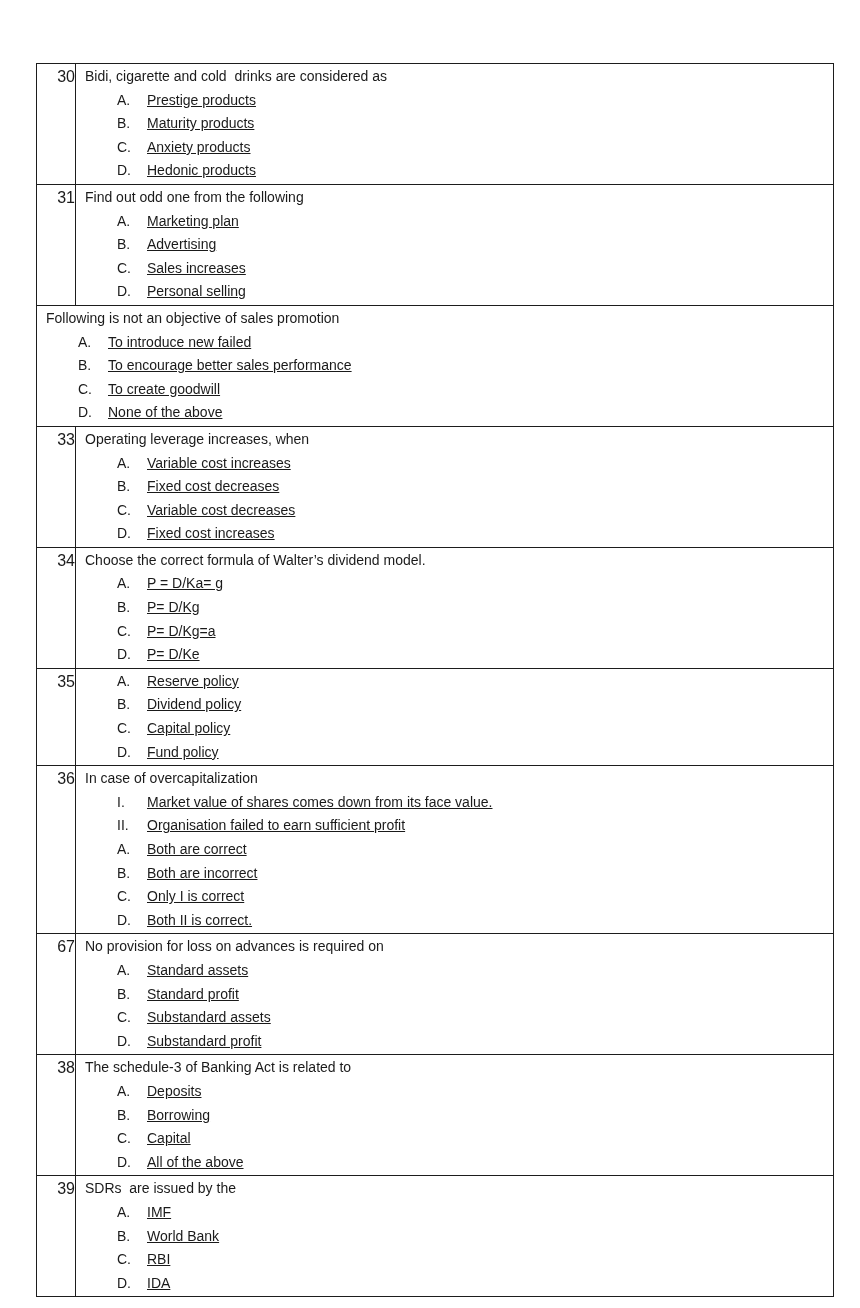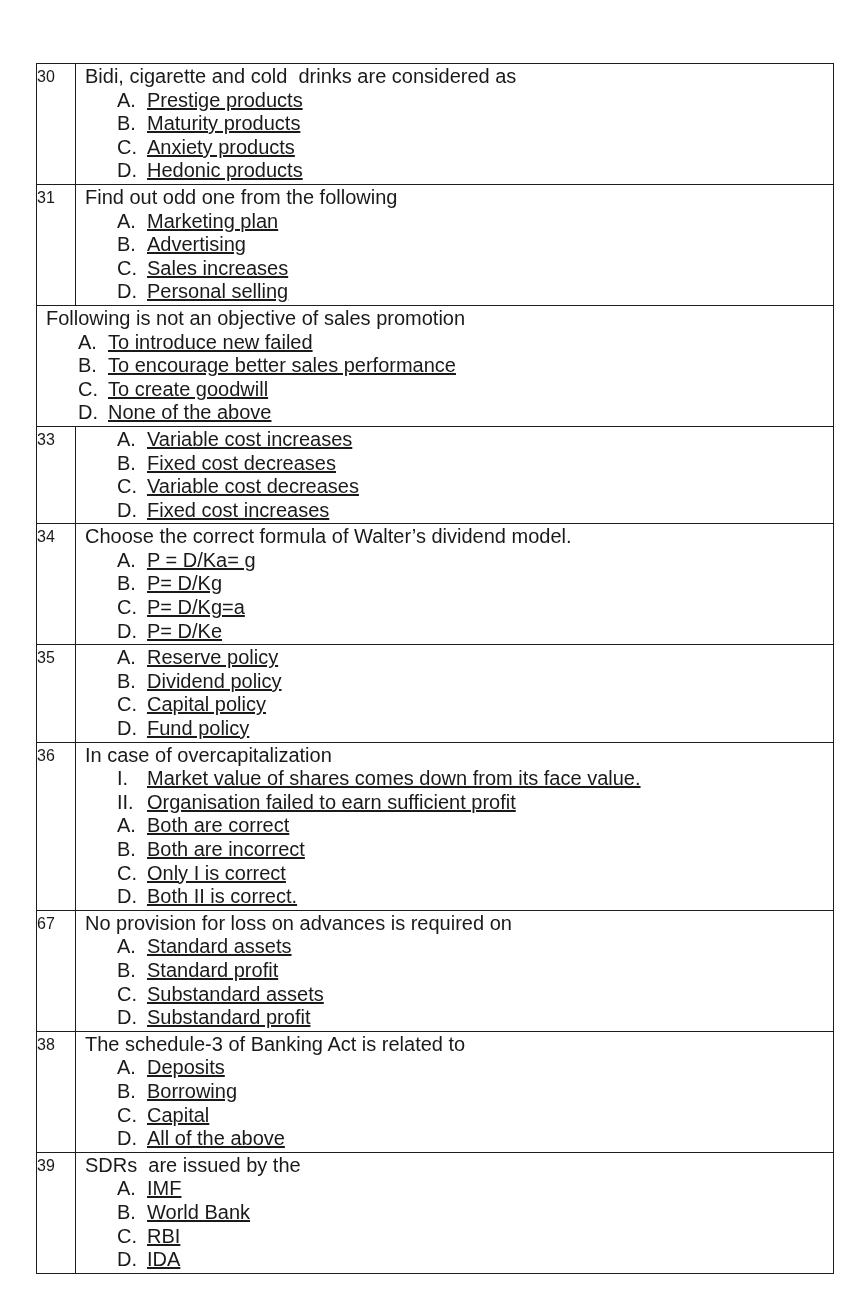--- a/index.html
+++ b/index.html
@@ -28,30 +28,30 @@
     display: flex;
     border-bottom: 1px solid #1d1d1d;
   }
   .q-row:last-child {
     border-bottom: none;
   }
   .q-num {
     flex: 0 0 39px;
     box-sizing: border-box;
     border-right: 1px solid #1d1d1d;
-    text-align: left;
+    text-align: right;
     font-size: 16px;
     line-height: 23.6px;
     padding-top: 1px;
   }
   .q-body {
     flex: 1;
     box-sizing: border-box;
     padding: 1px 6px 1px 9px;
-    font-size: 20px;
+    font-size: 14px;
     line-height: 23.6px;
   }
   .q-text {
     white-space: pre-wrap;
   }
   .opt {
     display: flex;
   }
   .opt-label {
     flex: 0 0 30px;
@@ -133,20 +133,21 @@
       <div class="opt">
           <span class="opt-label">D.</span>
           <span class="opt-text">None of the above</span>
         </div>
     </div>
   </div>
 
   <div class="q-row">
     <div class="q-num">33</div>
     <div class="q-body">
+      <div class="q-text">Operating leverage increases, when</div>
       <div class="opt">
           <span class="opt-label">A.</span>
           <span class="opt-text">Variable cost increases</span>
         </div>
       <div class="opt">
           <span class="opt-label">B.</span>
           <span class="opt-text">Fixed cost decreases</span>
         </div>
       <div class="opt">
           <span class="opt-label">C.</span>

